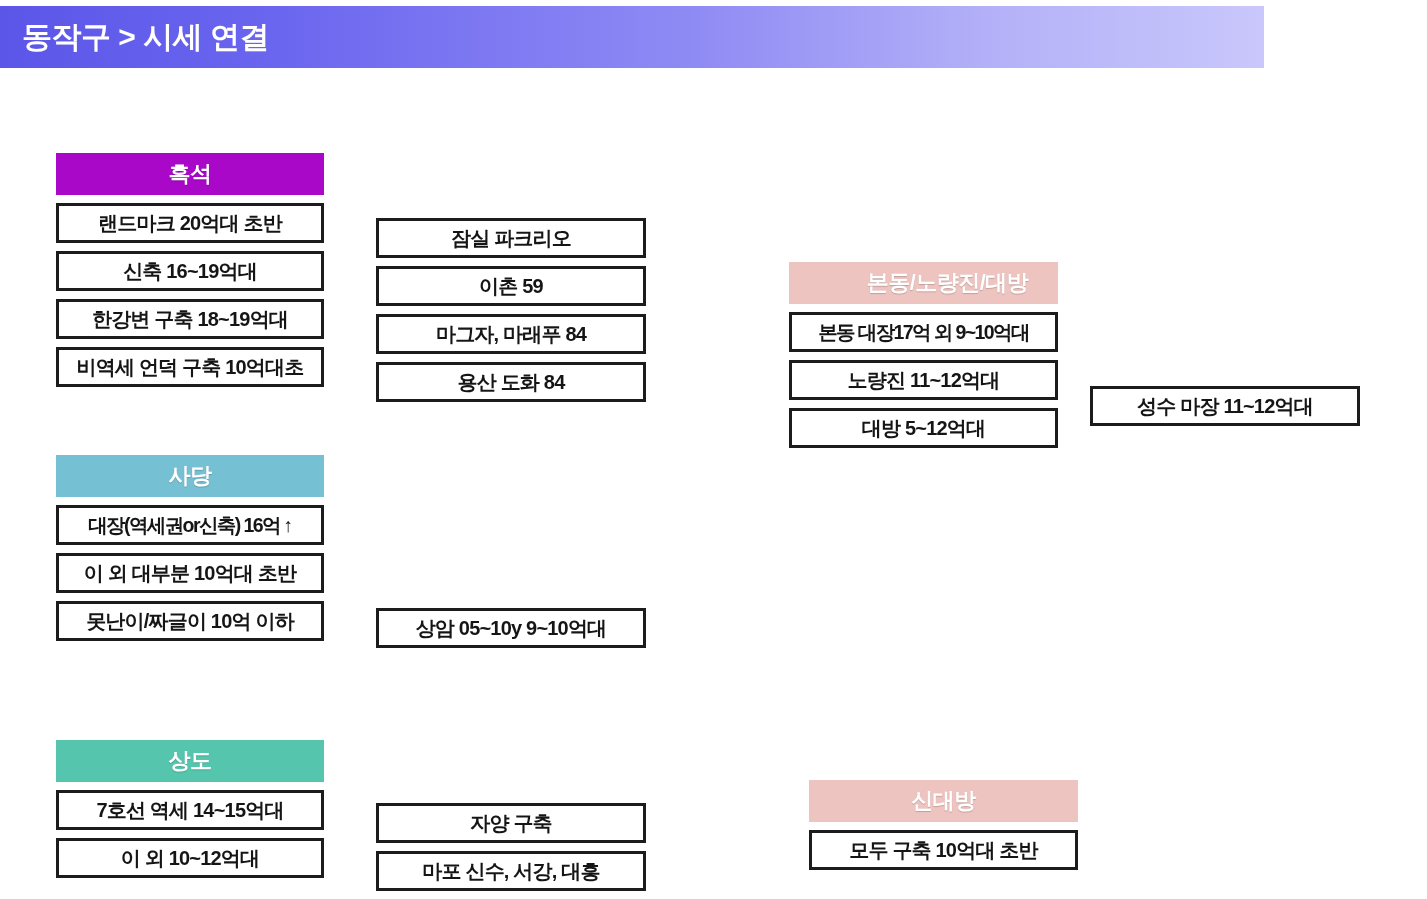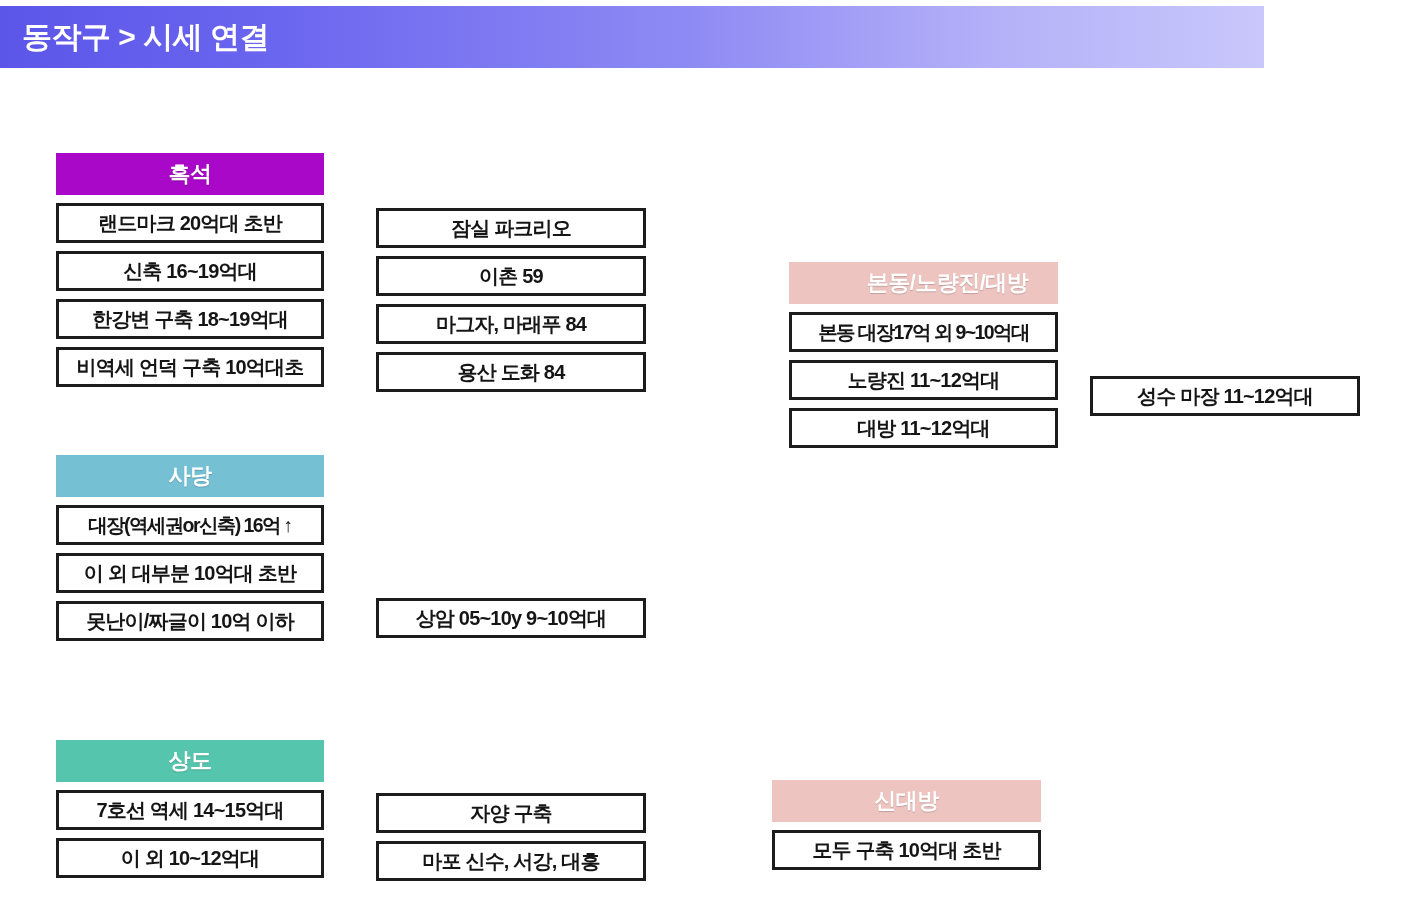--- a/index.html
+++ b/index.html
@@ -47,21 +47,21 @@
     box-sizing:border-box;
     display:flex;align-items:center;justify-content:center;
     font-size:20px;
     font-weight:bold;
     color:#151515;
     letter-spacing:-0.8px;
     white-space:nowrap;
   }
   .cell.tight{letter-spacing:-1.6px;font-size:19.5px;}
   .stack .cell:first-child{margin-top:4px;}
-  .solo{margin-top:0;}
+  .solo{margin-top:10px;}
 </style>
 </head>
 <body>
 
 <div class="banner">
   <div class="banner-title">동작구 &gt; 시세 연결</div>
 </div>
 
 <div class="group stack" style="left:56px;top:153px;width:268px;">
   <div class="grp-header" style="background:#a908c8;">흑석</div>
@@ -75,21 +75,21 @@
   <div class="cell solo">잠실 파크리오</div>
   <div class="cell">이촌 59</div>
   <div class="cell">마그자, 마래푸 84</div>
   <div class="cell">용산 도화 84</div>
 </div>
 
 <div class="group stack" style="left:789px;top:262px;width:269px;">
   <div class="grp-header" style="background:#edc4c0;padding-left:48px;">본동/노량진/대방</div>
   <div class="cell tight">본동 대장17억 외 9~10억대</div>
   <div class="cell">노량진 11~12억대</div>
-  <div class="cell">대방 11~12억대</div>
+  <div class="cell">대방 5~12억대</div>
 </div>
 
 <div class="group" style="left:1090px;top:376px;width:270px;">
   <div class="cell solo">성수 마장 11~12억대</div>
 </div>
 
 <div class="group stack" style="left:56px;top:455px;width:268px;">
   <div class="grp-header" style="background:#76c0d4;">사당</div>
   <div class="cell tight">대장(역세권or신축) 16억 ↑</div>
   <div class="cell">이 외 대부분 10억대 초반</div>
@@ -104,16 +104,16 @@
   <div class="grp-header" style="background:#55c6ad;">상도</div>
   <div class="cell">7호선 역세 14~15억대</div>
   <div class="cell">이 외 10~12억대</div>
 </div>
 
 <div class="group" style="left:376px;top:793px;width:270px;">
   <div class="cell solo">자양 구축</div>
   <div class="cell">마포 신수, 서강, 대흥</div>
 </div>
 
-<div class="group stack" style="left:772px;top:780px;width:269px;">
+<div class="group stack" style="left:809px;top:780px;width:269px;">
   <div class="grp-header" style="background:#edc4c0;">신대방</div>
   <div class="cell">모두 구축 10억대 초반</div>
 </div>
 
 </body></html>

